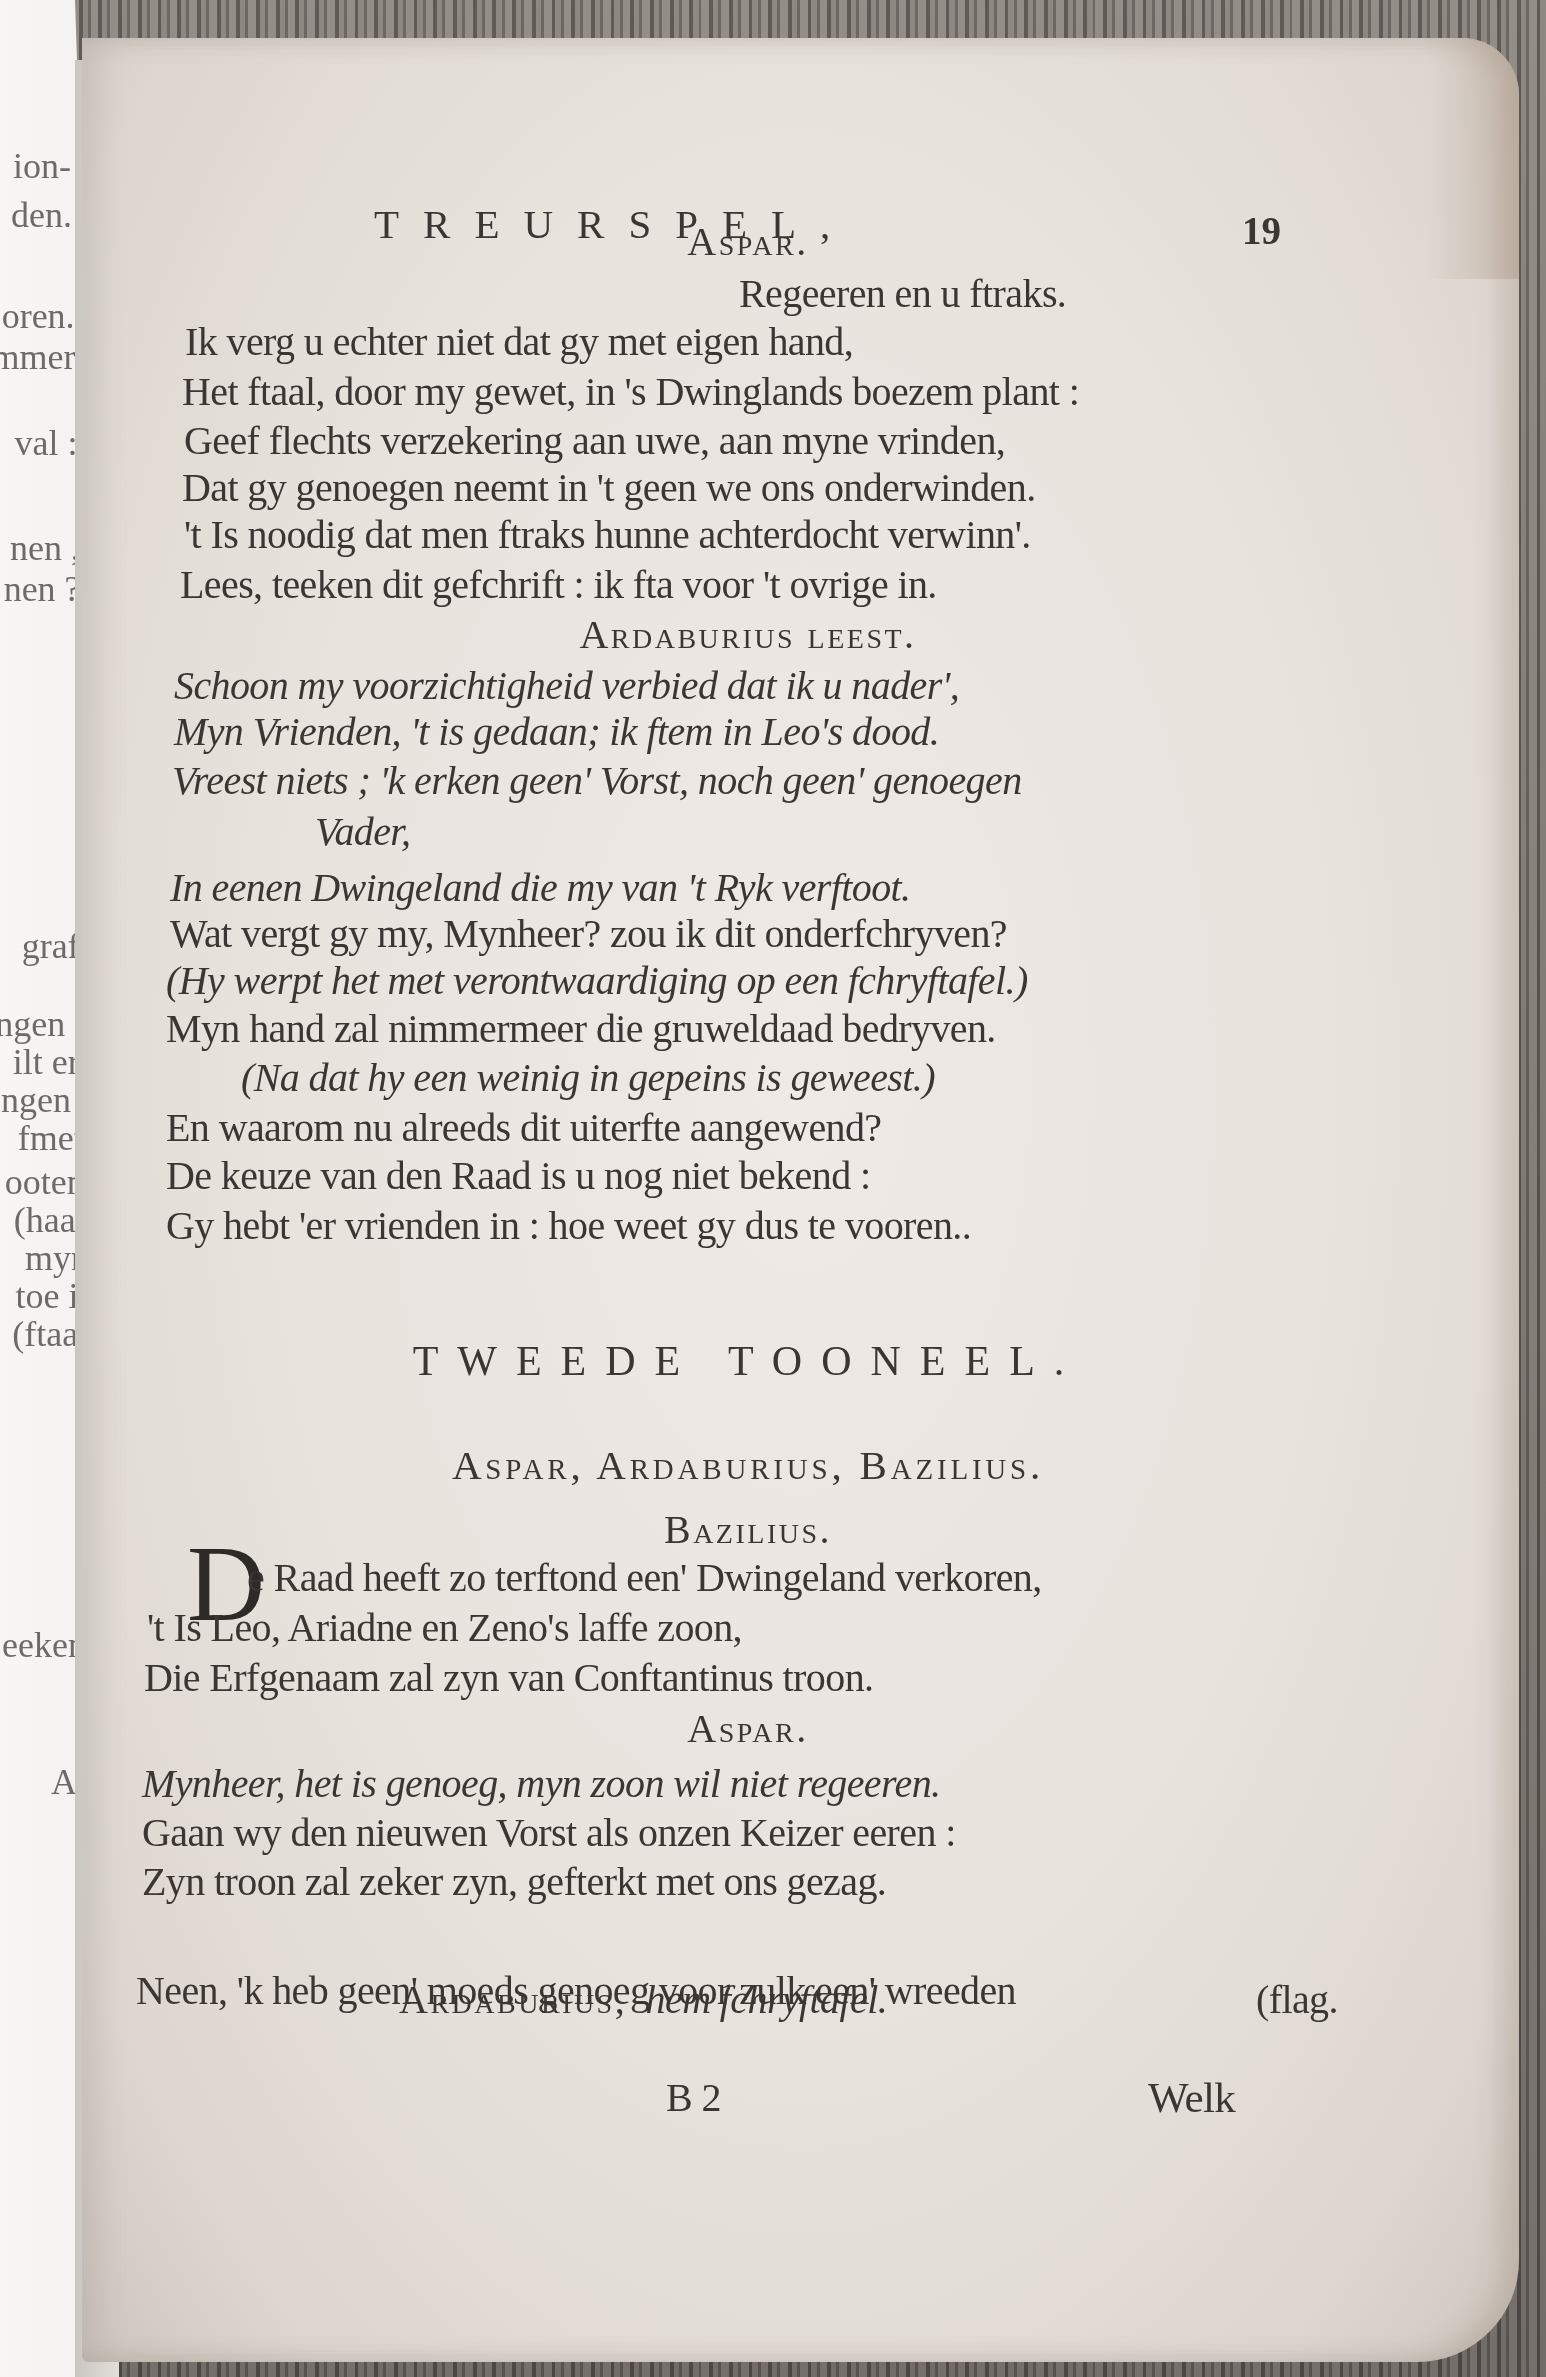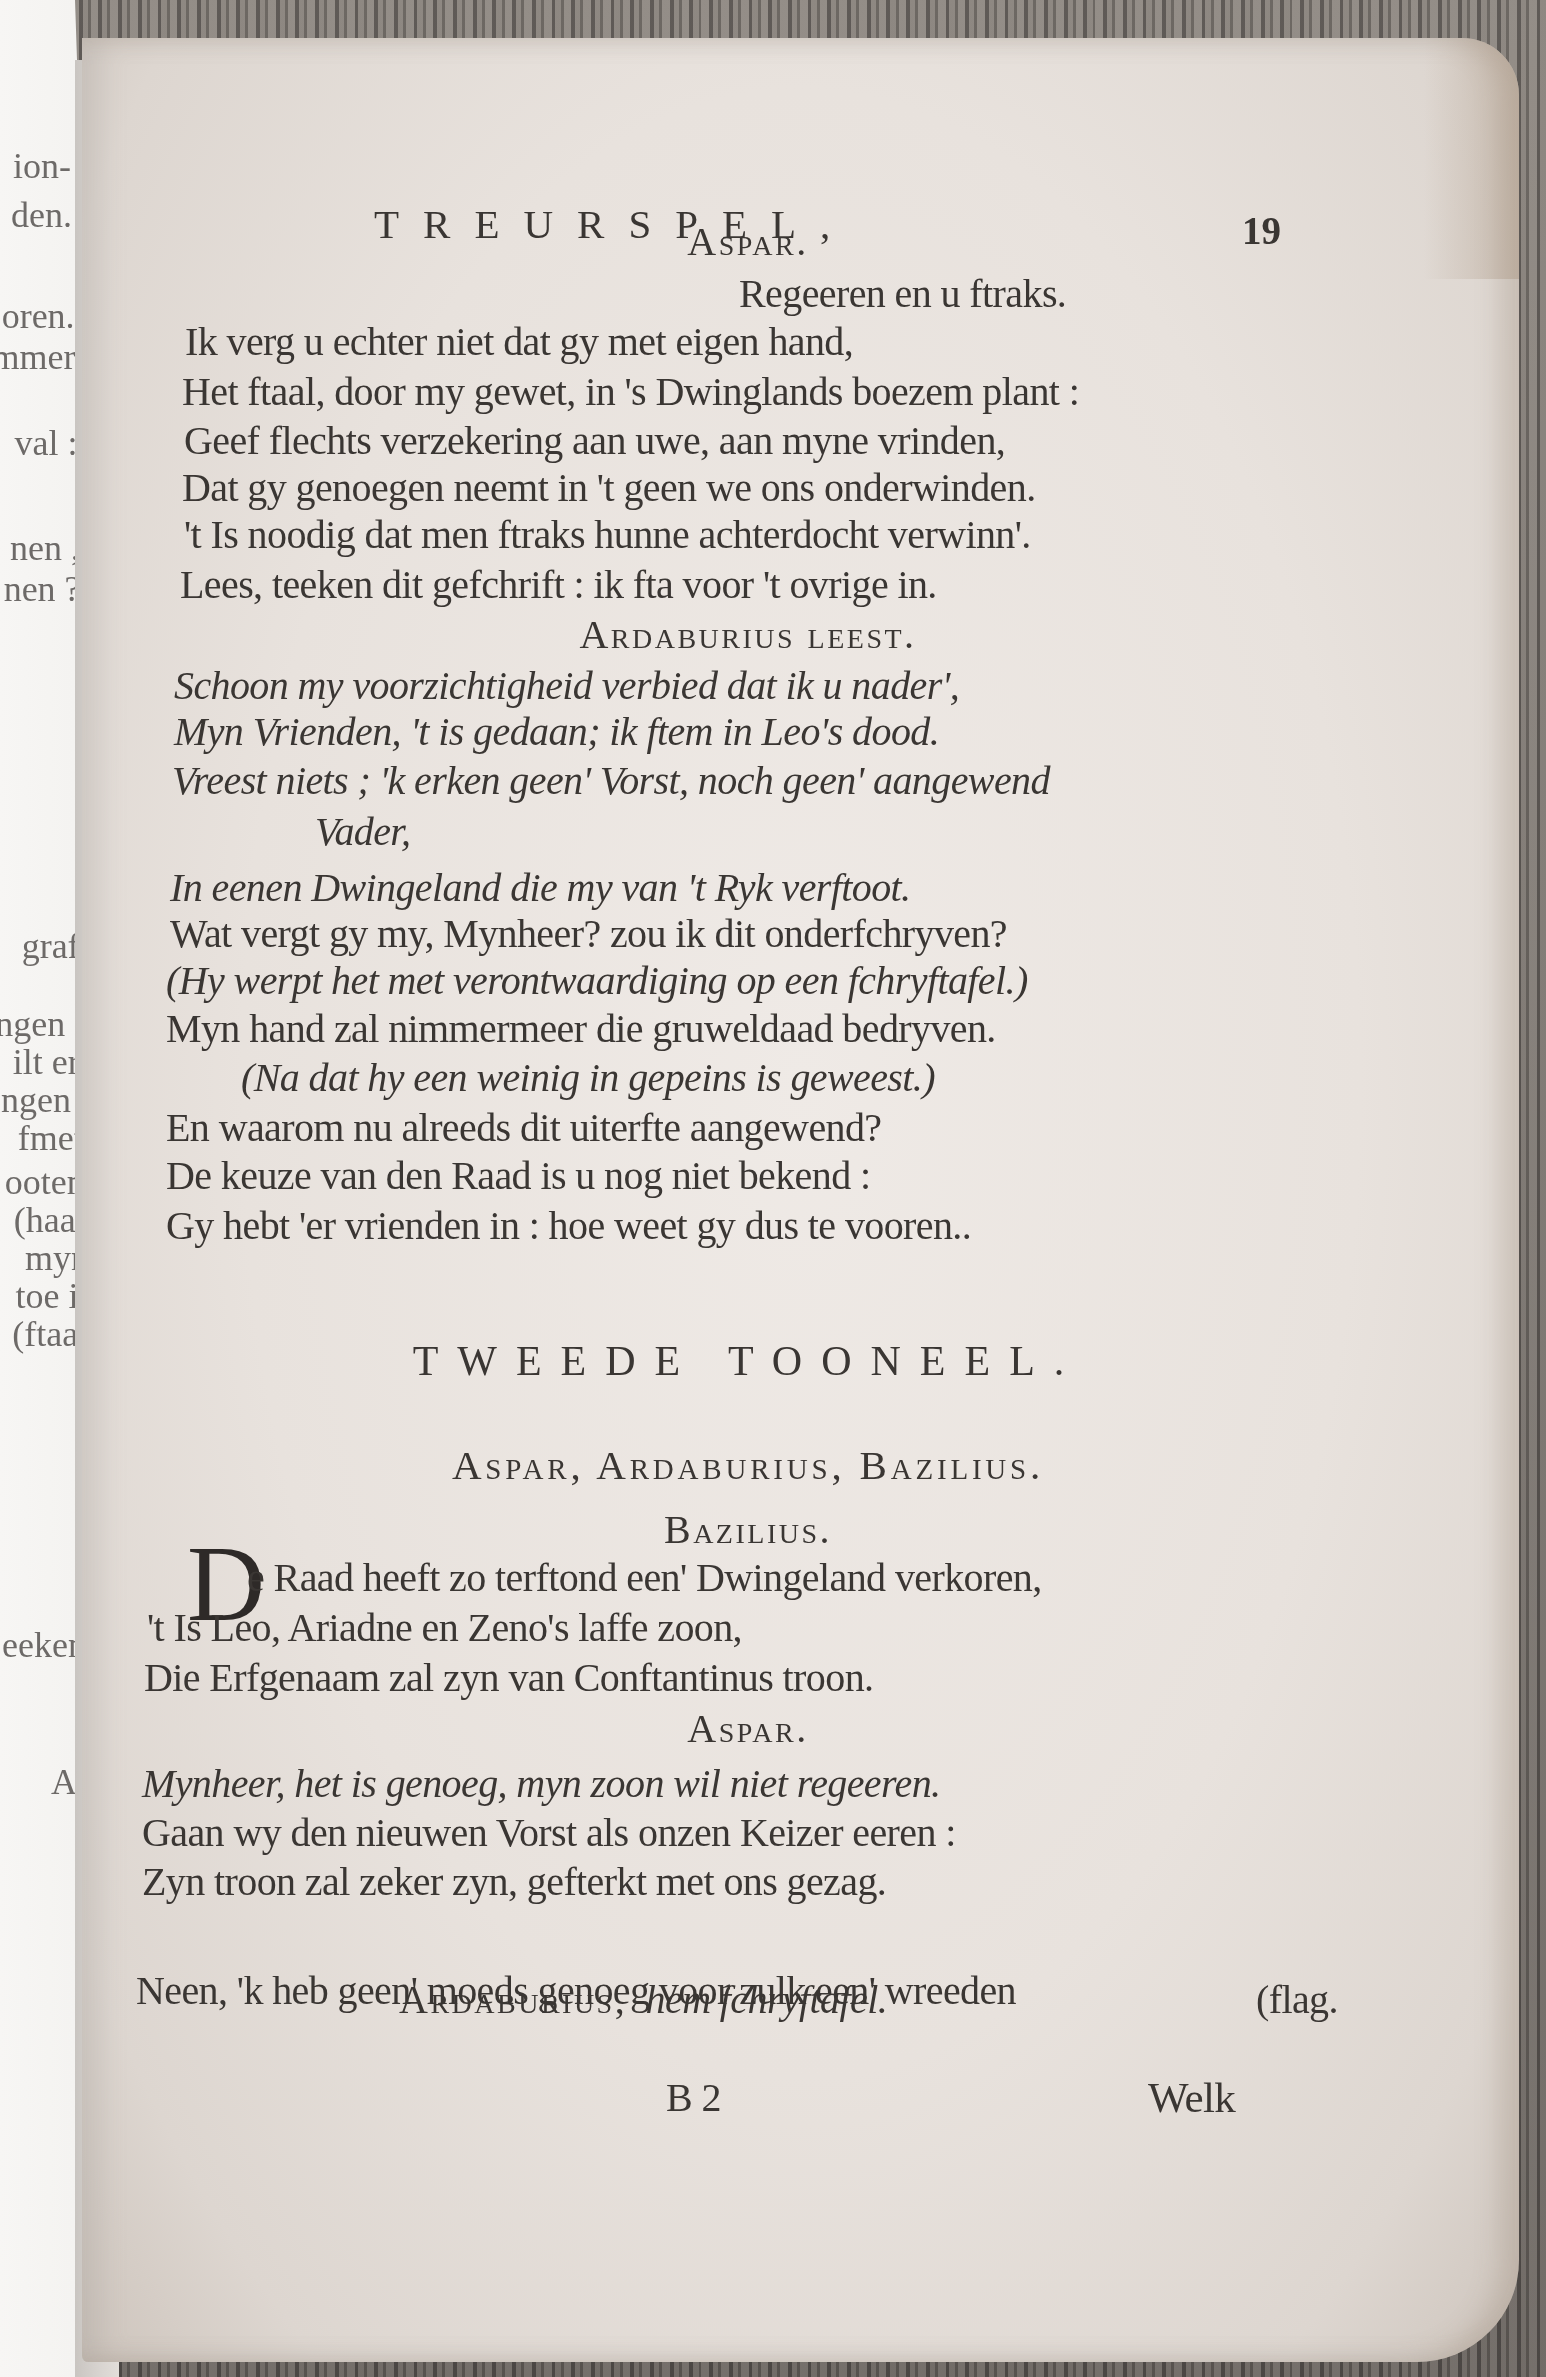--- a/index.html
+++ b/index.html
@@ -91,21 +91,21 @@
       <div class="line" style="top: 236px; left: 657px;">Regeeren en u ftraks.</div>
       <div class="line" style="top: 284px; left: 103px;">Ik verg u echter niet dat gy met eigen hand,</div>
       <div class="line" style="top: 334px; left: 100px;">Het ftaal, door my gewet, in 's Dwinglands boezem plant :</div>
       <div class="line" style="top: 383px; left: 102px;">Geef flechts verzekering aan uwe, aan myne vrinden,</div>
       <div class="line" style="top: 430px; left: 100px;">Dat gy genoegen neemt in 't geen we ons onderwinden.</div>
       <div class="line" style="top: 477px; left: 102px;">'t Is noodig dat men ftraks hunne achterdocht verwinn'.</div>
       <div class="line" style="top: 527px; left: 98px;">Lees, teeken dit gefchrift : ik fta voor 't ovrige in.</div>
       <div class="line smallcaps center" style="top: 577px; left: 0px; width: 1332px; font-style: normal;">Ardaburius leest.</div>
       <div class="line italic" style="top: 628px; left: 92px;">Schoon my voorzichtigheid verbied dat ik u nader',</div>
       <div class="line italic" style="top: 674px; left: 92px;">Myn Vrienden, 't is gedaan; ik ftem in Leo's dood.</div>
-      <div class="line italic" style="top: 723px; left: 90px;">Vreest niets ; 'k erken geen' Vorst, noch geen' aangewend</div>
+      <div class="line italic" style="top: 723px; left: 90px;">Vreest niets ; 'k erken geen' Vorst, noch geen' genoegen</div>
       <div class="line italic" style="top: 774px; left: 233px;">Vader,</div>
       <div class="line italic" style="top: 830px; left: 88px;">In eenen Dwingeland die my van 't Ryk verftoot.</div>
       <div class="line" style="top: 876px; left: 88px;">Wat vergt gy my, Mynheer? zou ik dit onderfchryven?</div>
       <div class="line italic" style="top: 923px; left: 84px;">(Hy werpt het met verontwaardiging op een fchryftafel.)</div>
       <div class="line" style="top: 971px; left: 84px;">Myn hand zal nimmermeer die gruweldaad bedryven.</div>
       <div class="line italic" style="top: 1020px; left: 159px;">(Na dat hy een weinig in gepeins is geweest.)</div>
       <div class="line" style="top: 1070px; left: 84px;">En waarom nu alreeds dit uiterfte aangewend?</div>
       <div class="line" style="top: 1118px; left: 84px;">De keuze van den Raad is u nog niet bekend :</div>
       <div class="line" style="top: 1168px; left: 84px;">Gy hebt 'er vrienden in : hoe weet gy dus te vooren..</div>
     </div>

